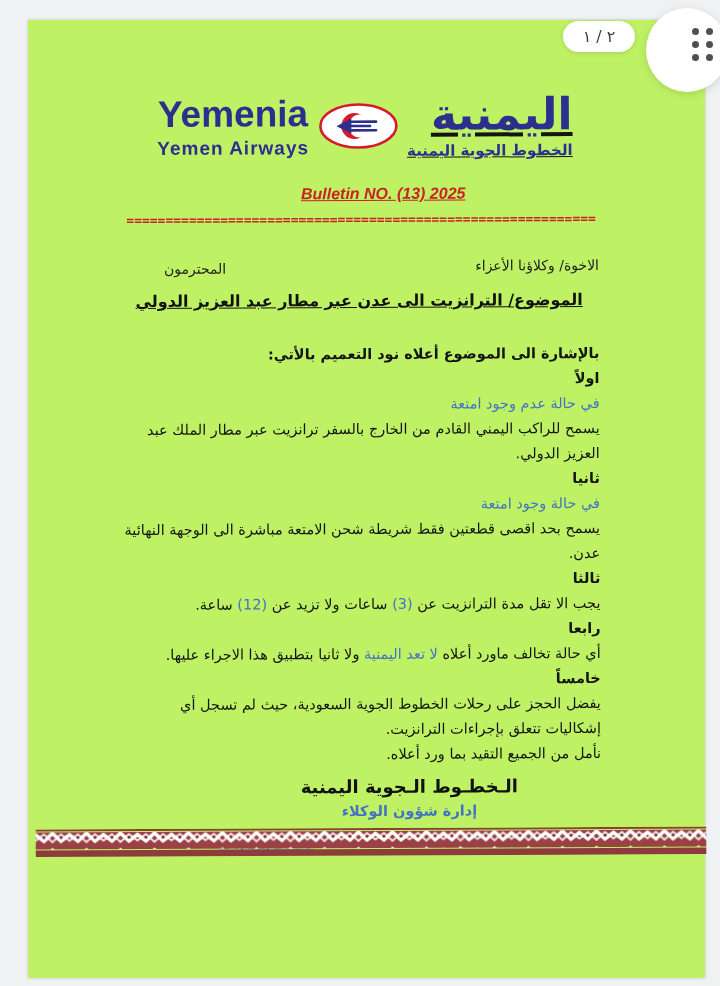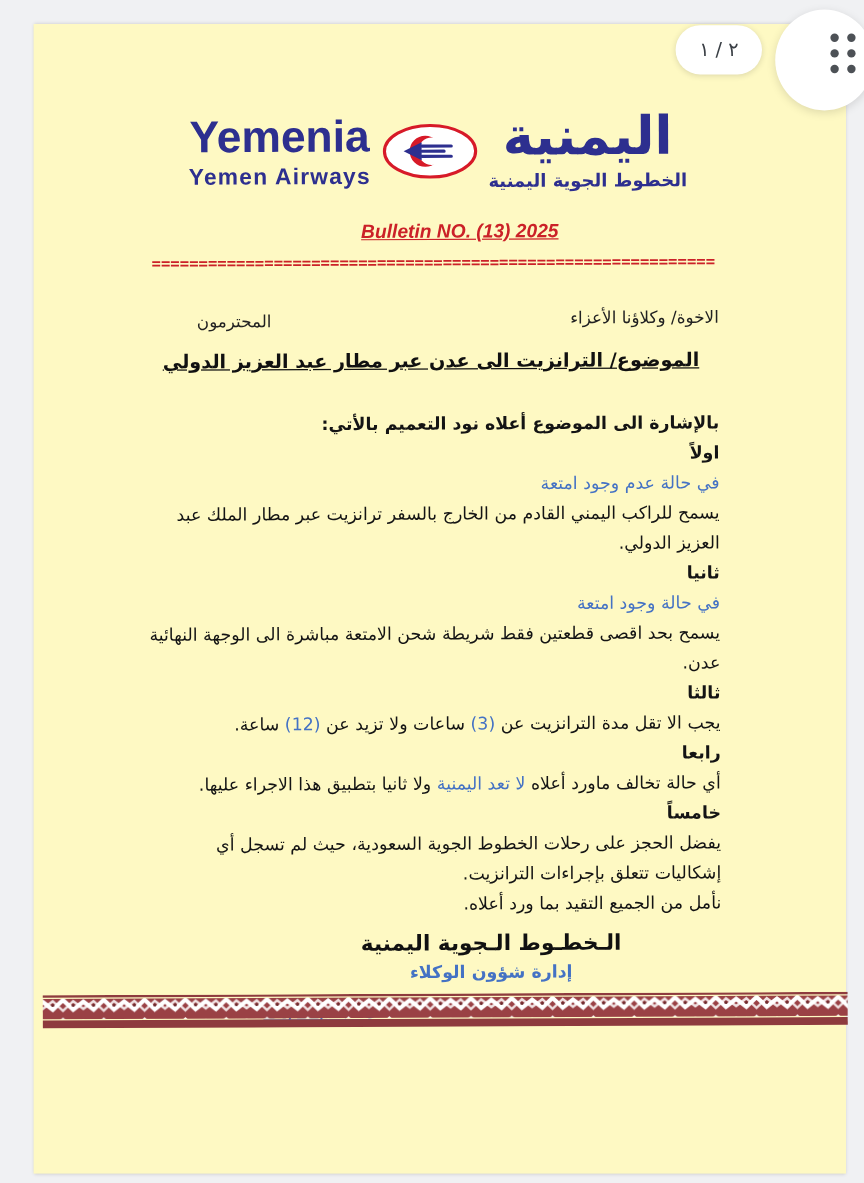--- a/index.html
+++ b/index.html
@@ -4,42 +4,42 @@
 <style>
   html,body{margin:0;padding:0;}
   body{
     width:720px;height:986px;position:relative;overflow:hidden;
     background:#f0f1f3;
     font-family:"DejaVu Sans",sans-serif;
   }
   
   .page{
     position:absolute;left:28px;top:20px;width:677px;height:958px;
-    background:#fef9c3;box-shadow:0 0 3px rgba(0,0,0,.18);
+    background:#bef264;box-shadow:0 0 3px rgba(0,0,0,.18);
   }
   .doc{
     position:absolute;inset:0;
     transform:rotate(-0.25deg);
     color:#141414;
   }
   
   .logo-row{
     margin-top:73px;display:flex;justify-content:center;align-items:center;gap:6px;
   }
   .logo-en{text-align:center;line-height:1;}
   .brand-en{
     font-family:"Liberation Sans","DejaVu Sans",sans-serif;
     font-weight:bold;font-size:37px;color:#2d2f8f;letter-spacing:0px;
   }
   .sub-en{
     font-family:"Liberation Sans","DejaVu Sans",sans-serif;
     font-weight:bold;font-size:19px;color:#2d2f8f;margin-top:6px;letter-spacing:1px;text-align:right;
   }
   .emblem{width:82px;height:50px;margin:0 2px;}
-  .logo-ar{text-align:center;line-height:1;}
+  .logo-ar{text-align:right;line-height:1;text-decoration:underline;}
   .brand-ar{font-weight:bold;font-size:44px;color:#2d2f8f;}
   .sub-ar{font-weight:bold;font-size:15px;color:#2d2f8f;margin-top:7px;}
   
   .bulletin{
     margin-top:24px;text-align:center;
     font-family:"Liberation Sans","DejaVu Sans",sans-serif;
     font-weight:bold;font-style:italic;font-size:16px;
     color:#cb2128;text-decoration:underline;
     transform:translateX(18px);
     height:22px;line-height:22px;
@@ -74,21 +74,21 @@
   .sig-dept{margin-top:2px;font-weight:bold;font-size:14.5px;line-height:20px;color:#4472c4;}
   .doc-date{
     margin-top:13px;margin-left:98px;display:inline-block;
     font-weight:bold;font-size:15px;color:#4472c4;text-decoration:underline;
   }
   
   .deco-border{position:absolute;left:6px;right:0;top:808px;height:28px;}
   .deco-border svg{display:block;width:100%;height:100%;}
   
   .pill{
-    position:absolute;left:563px;top:21px;width:72px;height:41px;
+    position:absolute;left:563px;top:21px;width:72px;height:31px;
     background:#fff;border-radius:21px;box-shadow:0 1px 5px rgba(0,0,0,.14);
     display:flex;align-items:center;justify-content:center;
     font-size:16px;color:#3a3f45;
   }
   .grid-btn{
     position:absolute;left:646px;top:8px;width:82px;height:84px;
     background:#fff;border-radius:50%;box-shadow:0 2px 8px rgba(0,0,0,.13);
     cursor:pointer;
   }
   .dots{

